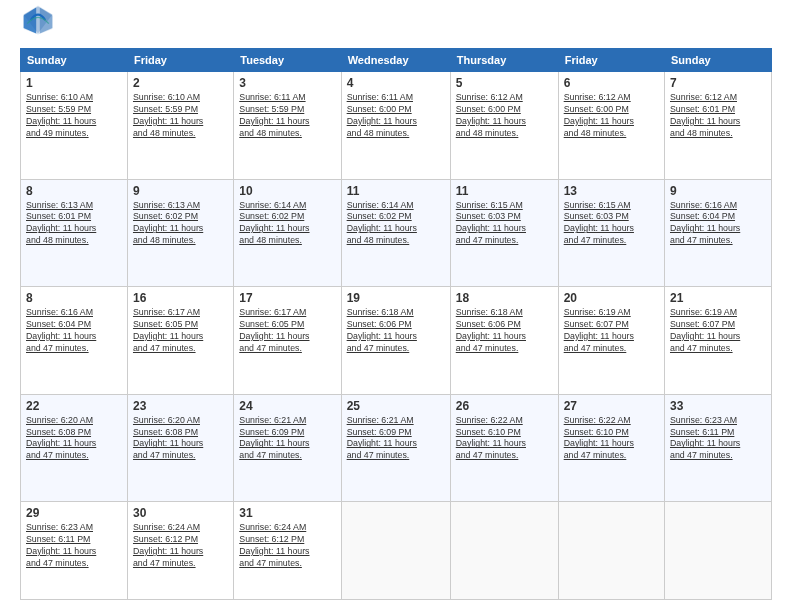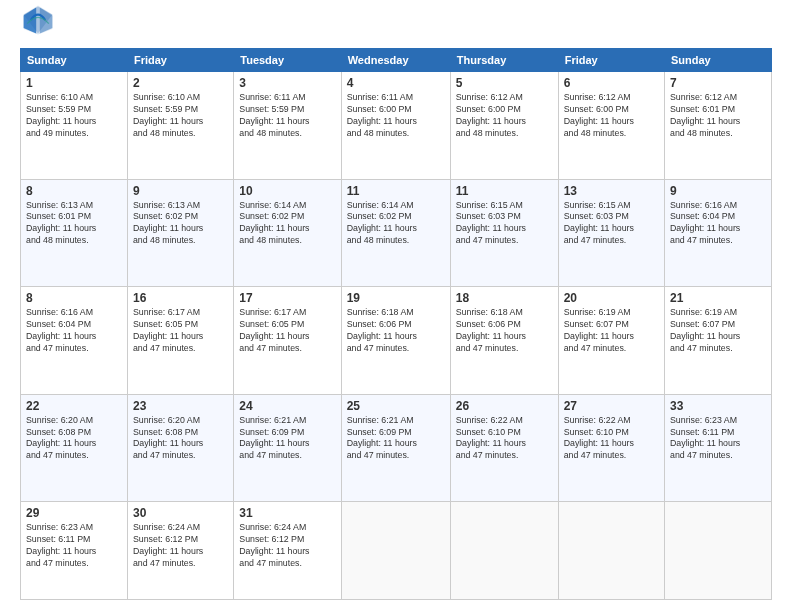--- a/index.html
+++ b/index.html
@@ -93,20 +93,21 @@
       font-size: 12px;
       font-weight: bold;
       color: #333;
       display: block;
       margin-bottom: 2px;
     }
     .day-info {
       font-size: 8.8px;
       color: #333;
       line-height: 1.35;
+      text-decoration: underline;
     }
     .empty-cell {
       background: #f9f9f9 !important;
     }
     .last-row td {
       height: 80px;
     }
   </style>
 </head>
 <body>

